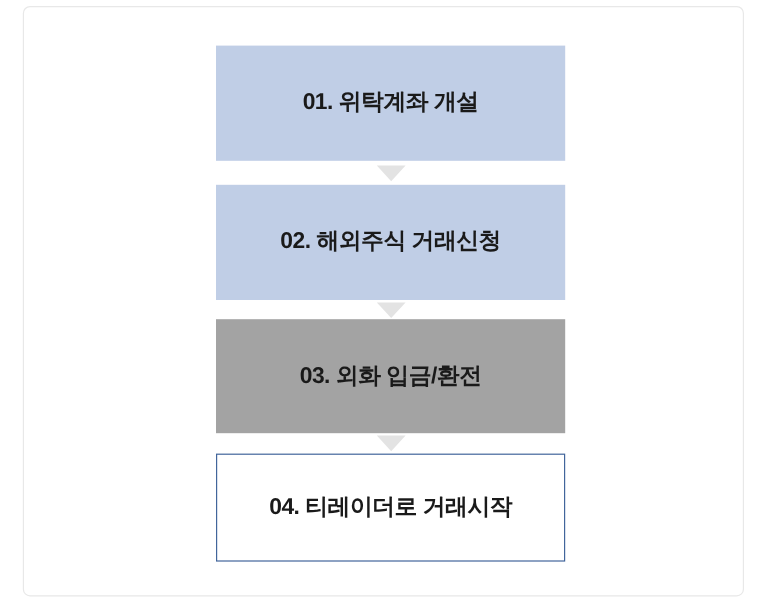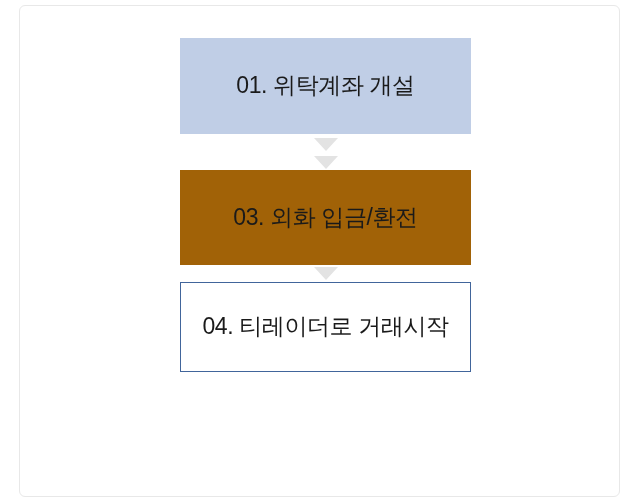--- a/index.html
+++ b/index.html
@@ -47,38 +47,38 @@
     position: relative;
     width: 291px;
     box-sizing: border-box;
     display: flex;
     align-items: center;
     justify-content: center;
     text-align: center;
   }
 
   .step-label {
-    font-size: 23px;
+    font-size: 19px;
     line-height: 1.35;
     letter-spacing: -0.4px;
     color: #1a1a1a;
-    font-weight: 400;
+    font-weight: 700;
     white-space: nowrap;
   }
 
   
   .fill-blue {
     background: #c0cee6;
     border: none;
     height: 96px;
   }
 
   
   .fill-orange {
-    background: #a16207;
+    background: #a3a3a3;
     border: none;
     height: 95px;
   }
 
   
   .outline-blue {
     background: #ffffff;
     border: 1px solid #41659b;
     height: 90px;
     justify-content: center;
@@ -113,20 +113,23 @@
     <div id="flow">
 
       <div class="step-box fill-blue">
         <span class="step-label">01. 위탁계좌 개설</span>
       </div>
 
       <div class="connector connector-gap-a">
         <div class="arrow-down"></div>
       </div>
 
+      <div class="step-box fill-blue">
+        <span class="step-label">02. 해외주식 거래신청</span>
+      </div>
 
       <div class="connector connector-gap-b">
         <div class="arrow-down"></div>
       </div>
 
       <div class="step-box fill-orange">
         <span class="step-label">03. 외화 입금/환전</span>
       </div>
 
       <div class="connector connector-gap-c">

